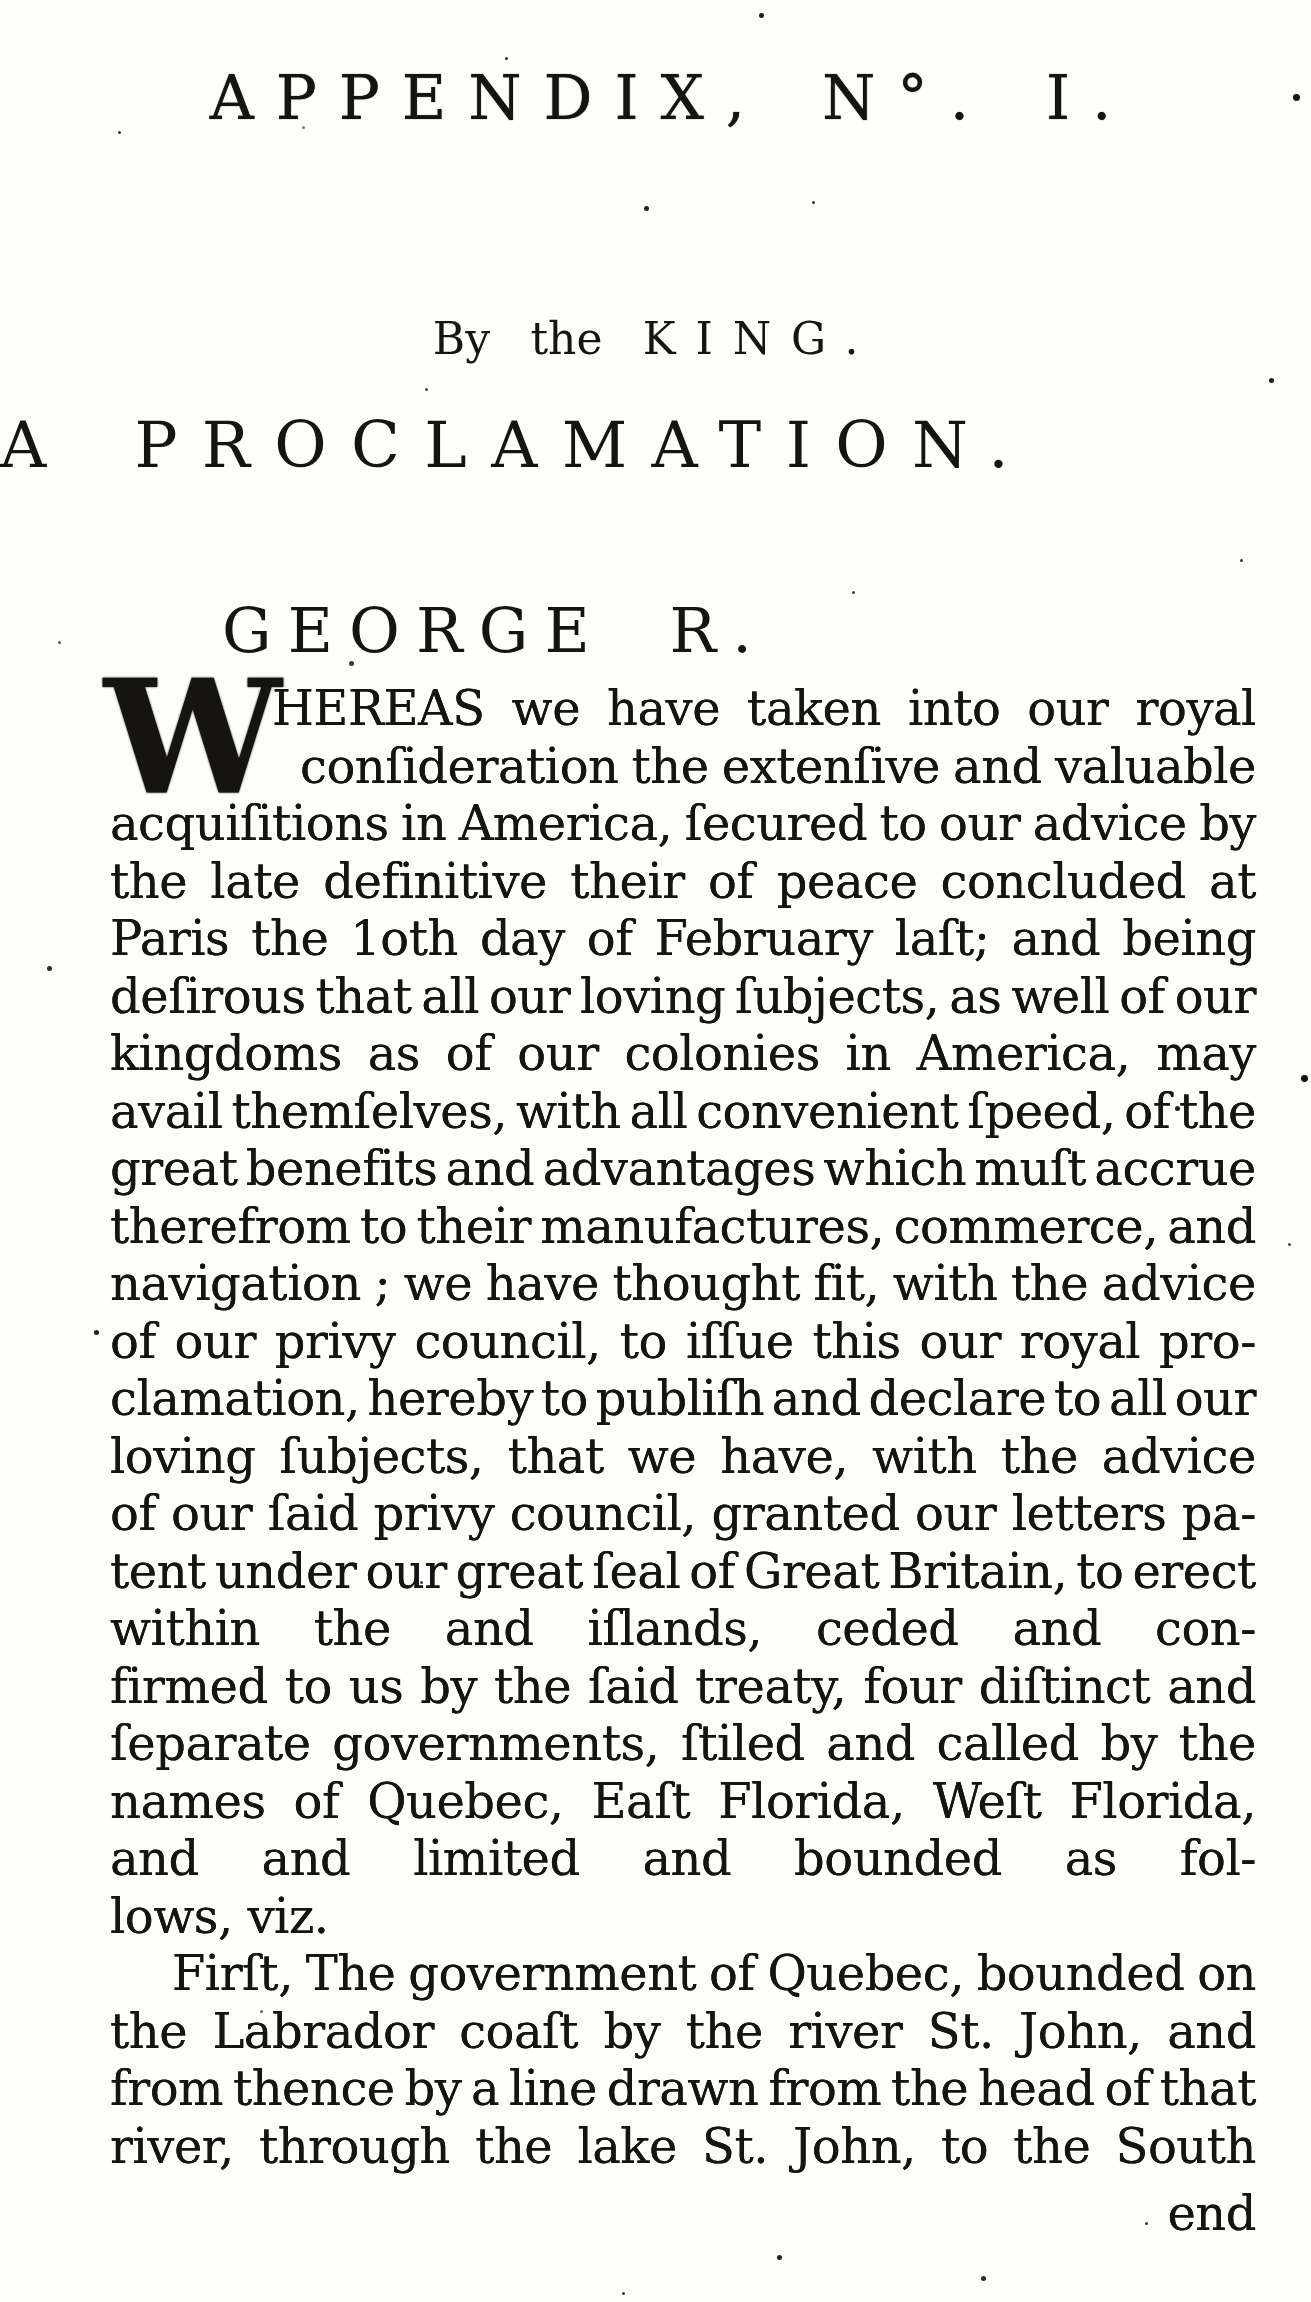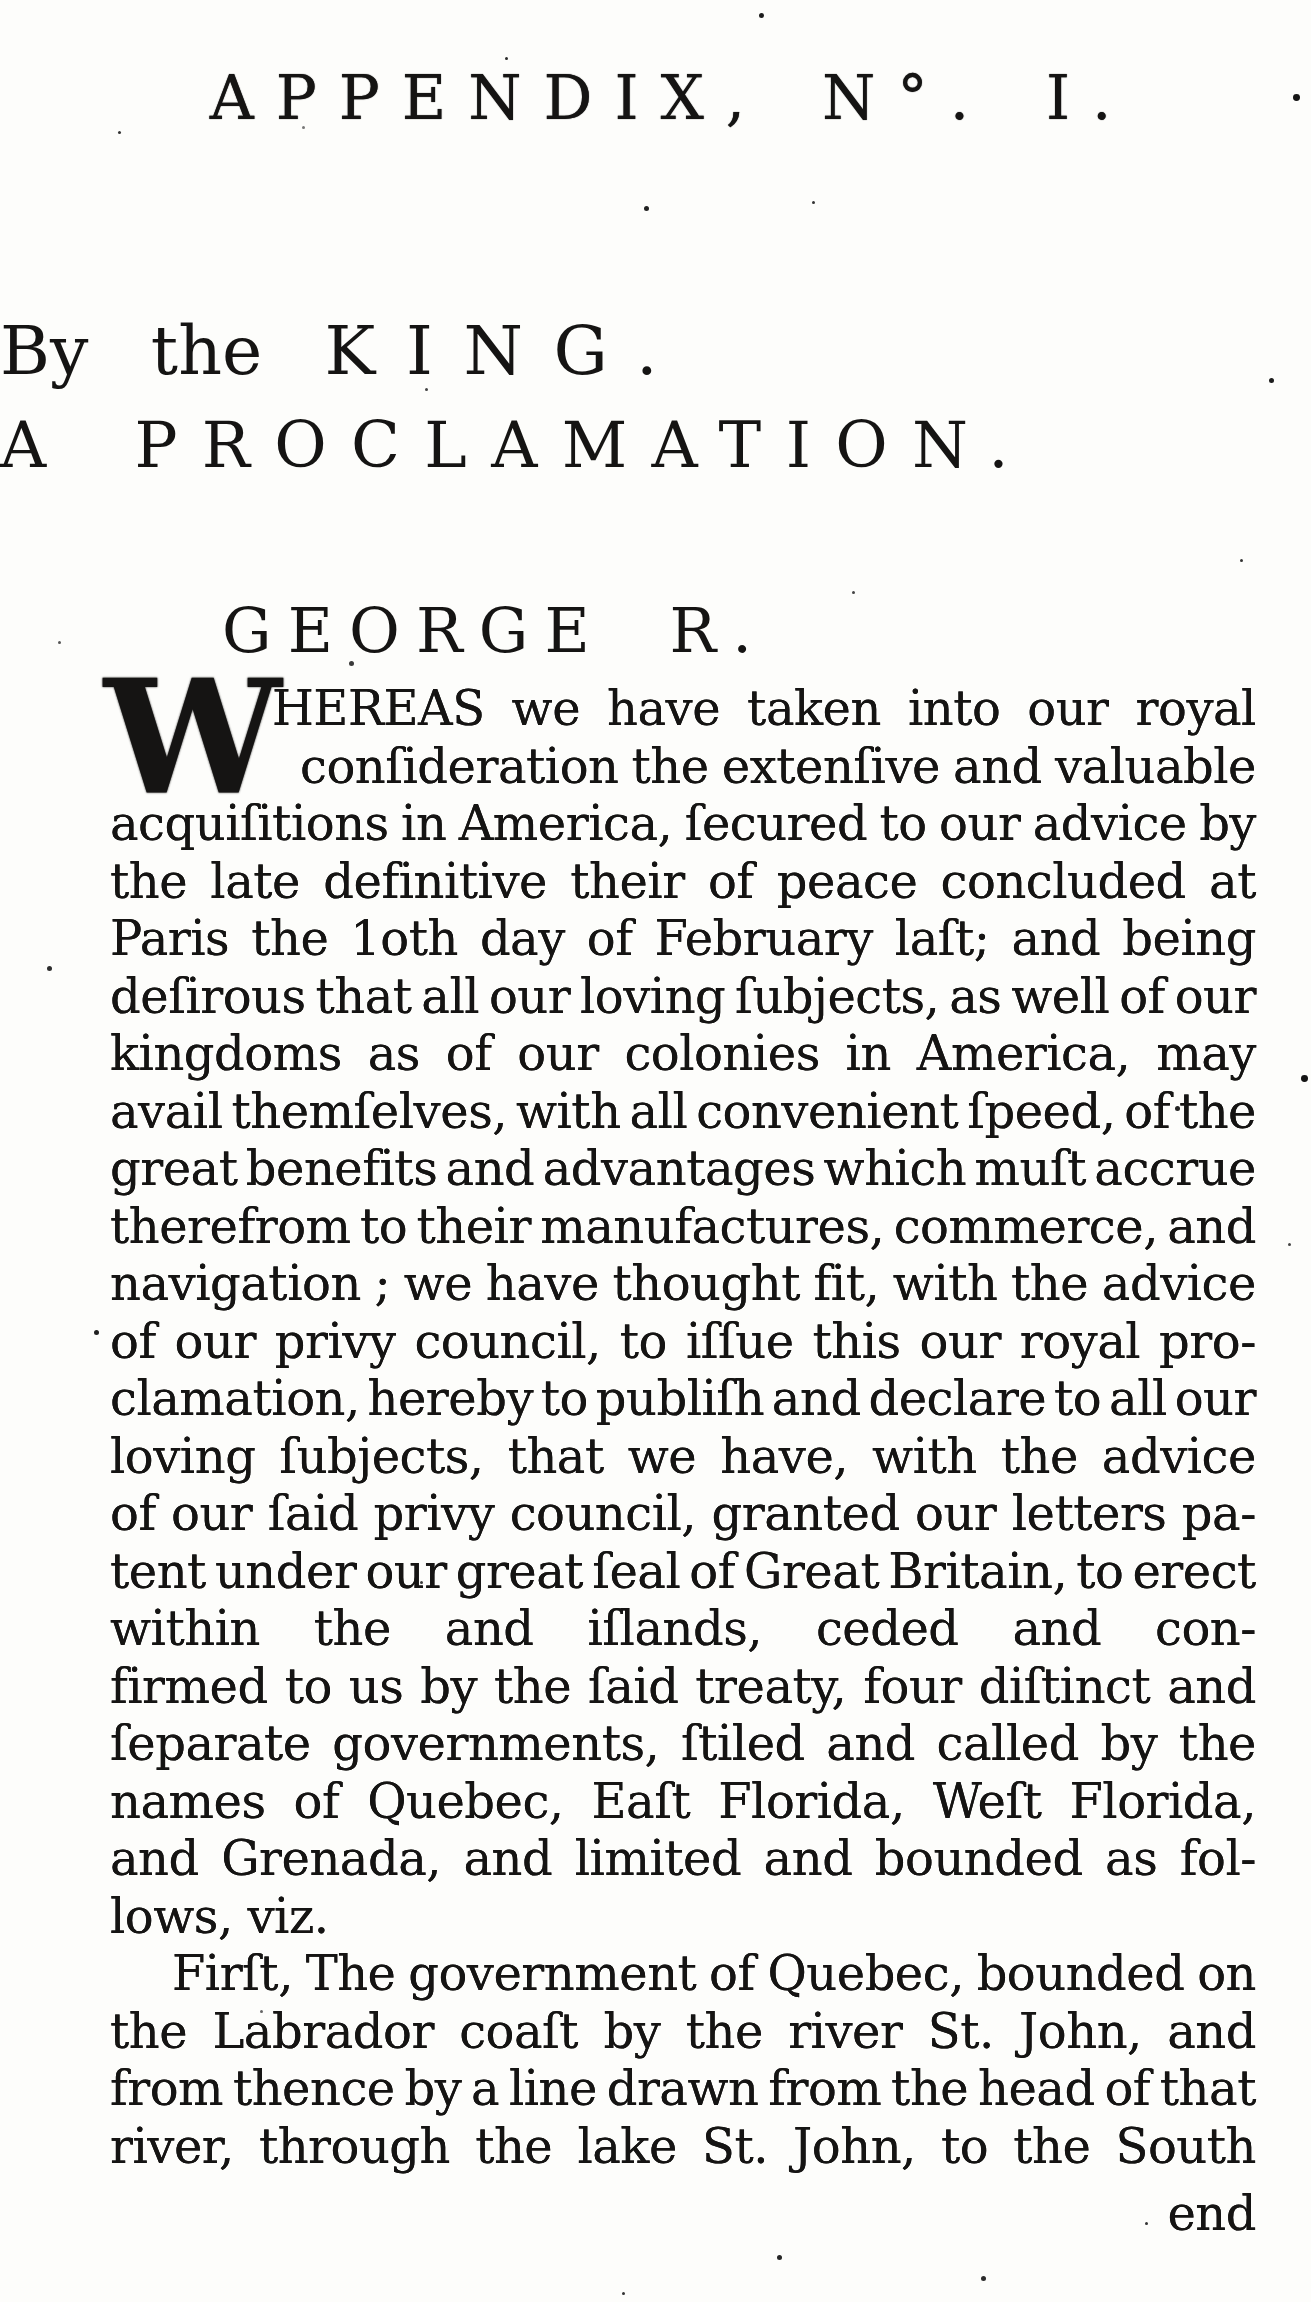--- a/index.html
+++ b/index.html
@@ -17,22 +17,22 @@
   
   .title {
     position:absolute; top:67px; left:16px; width:100%;
     text-align:center; white-space:nowrap;
     font-size:61px; line-height:1;
     letter-spacing:0.36em; word-spacing:0.22em;
     text-shadow:0 0 1px currentColor;
   }
   .byking {
     position:absolute; top:317px; left:0; width:100%;
-    white-space:nowrap;
-    font-size:68px; line-height:1;
+    text-align:center; white-space:nowrap;
+    font-size:44px; line-height:1;
     word-spacing:0.6em;
   }
   .byking .king { letter-spacing:0.45em; }
   .procl {
     position:absolute; top:413px; left:0; width:100%;
     white-space:nowrap;
     font-size:64px; line-height:1;
     letter-spacing:0.38em; word-spacing:0.30em;
   }
   .george {
@@ -307,21 +307,20 @@
         <span>names</span>
         <span>of</span>
         <span>Quebec,</span>
         <span>Eaſt</span>
         <span>Florida,</span>
         <span>Weſt</span>
         <span>Florida,</span>
       </div>
     <div class="line jline">
         <span>and</span>
-        <span>Grenada,</span>
         <span>and</span>
         <span>limited</span>
         <span>and</span>
         <span>bounded</span>
         <span>as</span>
         <span>fol-</span>
       </div>
     <div class="line">lows, viz.</div>
     <div class="line jline indent">
         <span>Firſt,</span>

